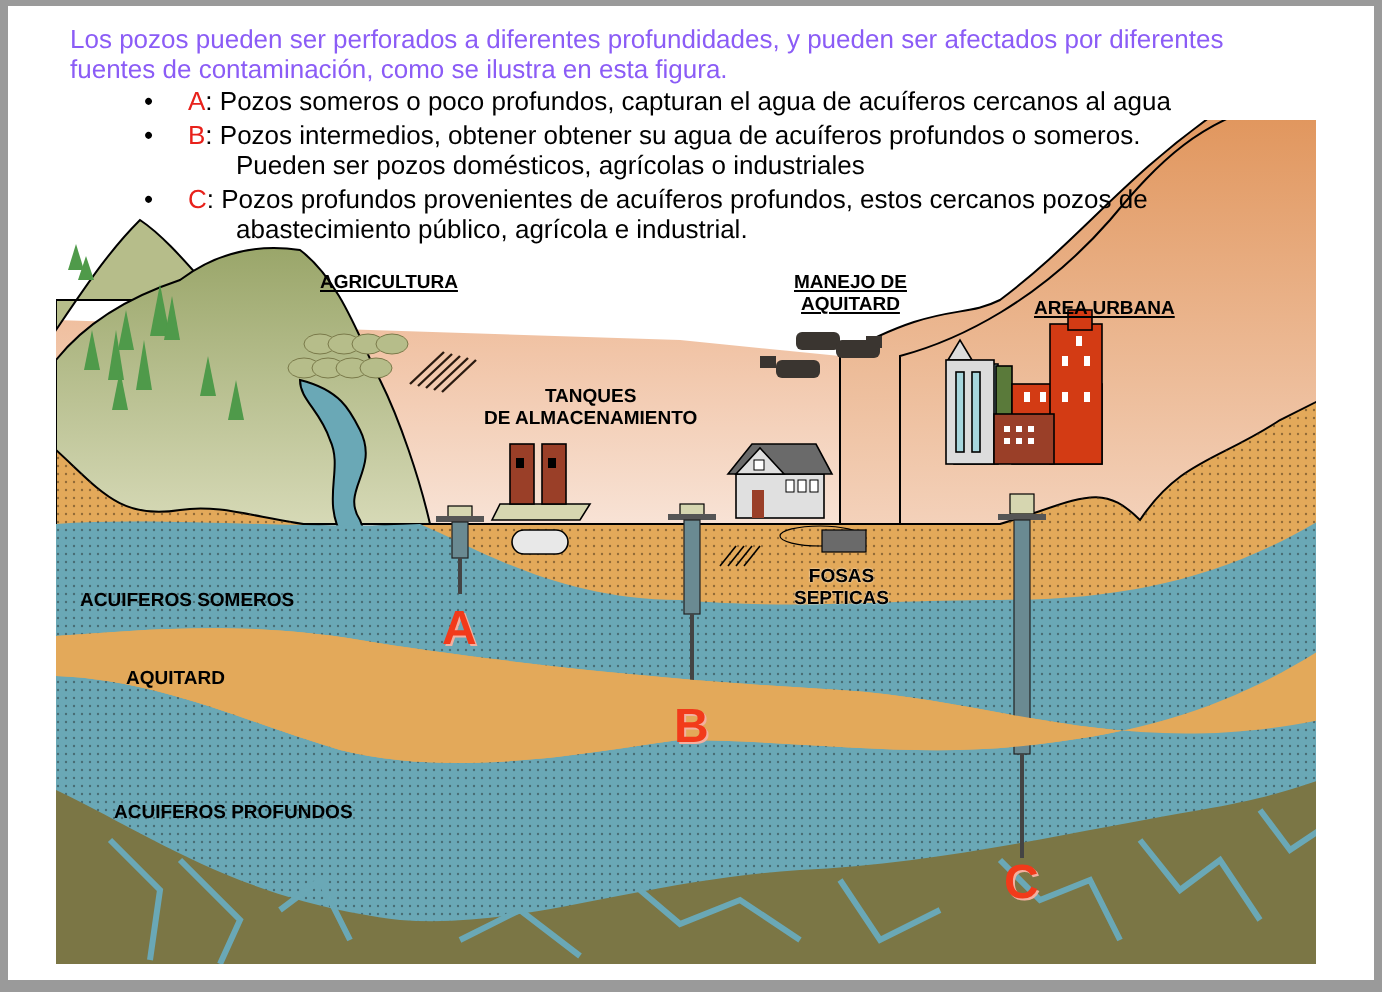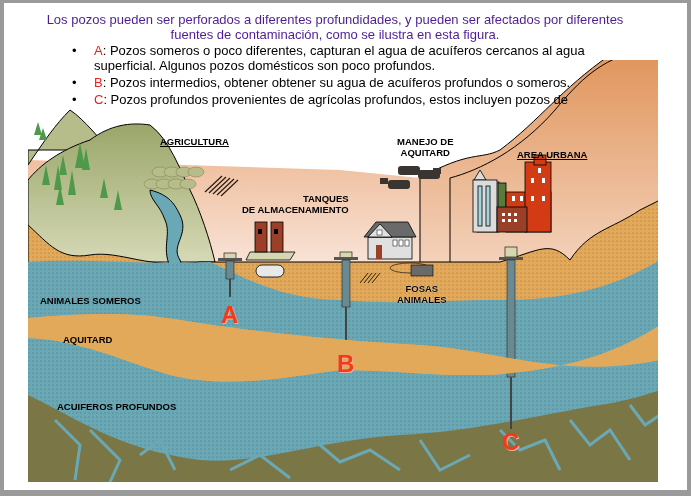--- a/index.html
+++ b/index.html
@@ -1,19 +1,19 @@
 <!DOCTYPE html>
 <html><head>
 <meta charset="utf-8">
 <style>
   html, body { margin: 0; padding: 0; background: #ffffff; }
   body { width: 691px; height: 496px; position: relative; overflow: hidden; font-family: "Liberation Sans", sans-serif; }
   .frame { position: absolute; left: 0; top: 0; width: 691px; height: 496px; box-sizing: border-box;
            border-left: 4px solid #9a9a9a; border-top: 3px solid #9a9a9a; border-right: 4px solid #9a9a9a; border-bottom: 6px solid #9a9a9a; background: #fff; }
-  .intro { position: absolute; left: 35px; top: 12px; width: 600px; font-size: 13px; line-height: 15px; color: #4c1d95; z-index: 3; text-align: center; }
+  .intro { position: absolute; left: 35px; top: 12px; width: 600px; font-size: 13px; line-height: 15px; color: #8b5cf6; z-index: 3; }
   .bullets { position: absolute; left: 70px; top: 43px; width: 560px; font-size: 13px; line-height: 15px; z-index: 3; margin: 0; padding: 0; list-style: none; }
   .bullets li { position: relative; padding-left: 24px; margin-bottom: 2px; }
   .bullets li .dot { position: absolute; left: 2px; top: 0; }
   .bullets .key { color: #e8211b; font-weight: normal; }
   .bullets .cont { display: block; }
   .bullets li.b .cont, .bullets li.c .cont { padding-left: 24px; }
   .lbl { position: absolute; font-size: 9.5px; font-weight: bold; color: #000; text-align: center; line-height: 11px; z-index: 3; white-space: nowrap; }
   .lbl-stroke { text-shadow: 0 0 1px #fff; }
   .well-letter { position: absolute; font-size: 24px; font-weight: bold; color: #f23a1a; z-index: 3; text-shadow: 1px 1px 0 #f3b0a0; }
   svg.art { position: absolute; left: 0; top: 0; z-index: 1; }
@@ -208,46 +208,47 @@
 
     <path d="M28 318 C70 315 120 310 180 320 C240 330 330 340 420 345 C500 350 560 380 660 360 L660 325 C620 350 580 365 520 372 C460 380 400 370 340 370 C300 375 230 390 170 375 C120 360 80 340 28 338 Z" fill="#e3a95a"></path>
   </g>
 </svg>
 
 <div class="intro">Los pozos pueden ser perforados a diferentes profundidades, y pueden ser afectados por diferentes fuentes de contaminación, como se ilustra en esta figura.</div>
 
 <ul class="bullets">
   <li class="a">
     <span class="dot">•</span>
-    <span class="key">A</span><span>: Pozos someros o poco diferentes, capturan el agua de acuíferos cercanos al agua</span>
-    <span class="cont">superficial. Algunos pozos domésticos son poco profundos.</span>
+    <span class="key">A</span><span>: Pozos someros o poco profundos, capturan el agua de acuíferos cercanos al agua</span>
   </li>
   <li class="b">
     <span class="dot">•</span>
     <span class="key">B</span><span>: Pozos intermedios, obtener obtener su agua de acuíferos profundos o someros.</span>
+    <span class="cont">Pueden ser pozos domésticos, agrícolas o industriales</span>
   </li>
   <li class="c">
     <span class="dot">•</span>
-    <span class="key">C</span><span>: Pozos profundos provenientes de agrícolas profundos, estos incluyen pozos de</span>
+    <span class="key">C</span><span>: Pozos profundos provenientes de acuíferos profundos, estos cercanos pozos de</span>
+    <span class="cont">abastecimiento público, agrícola e industrial.</span>
   </li>
 </ul>
 
 <div class="lbl" style="left:160px; top:136px;text-decoration:underline;">AGRICULTURA</div>
-<div class="lbl" style="left:242px; top:193px;text-align:right;">
+<div class="lbl" style="left:242px; top:193px;">
   <div>TANQUES</div>
   <div>DE ALMACENAMIENTO</div>
 </div>
-<div class="lbl" style="left:397px; top:136px;">
+<div class="lbl" style="left:397px; top:136px;text-decoration:underline;">
   <div>MANEJO DE</div>
   <div>AQUITARD</div>
 </div>
 <div class="lbl" style="left:517px; top:149px;text-decoration:underline;">AREA URBANA</div>
 <div class="lbl lbl-stroke" style="left:397px; top:283px;">
   <div>FOSAS</div>
-  <div>ANIMALES</div>
+  <div>SEPTICAS</div>
 </div>
-<div class="lbl" style="left:40px; top:295px;">ANIMALES SOMEROS</div>
+<div class="lbl" style="left:40px; top:295px;">ACUIFEROS SOMEROS</div>
 <div class="lbl" style="left:63px; top:334px;">AQUITARD</div>
 <div class="lbl" style="left:57px; top:401px;">ACUIFEROS PROFUNDOS</div>
 
 <div class="well-letter" style="left:221px; top:301px;">A</div>
 <div class="well-letter" style="left:337px; top:350px;">B</div>
 <div class="well-letter" style="left:502px; top:428px;">C</div>
 
 </body></html>

